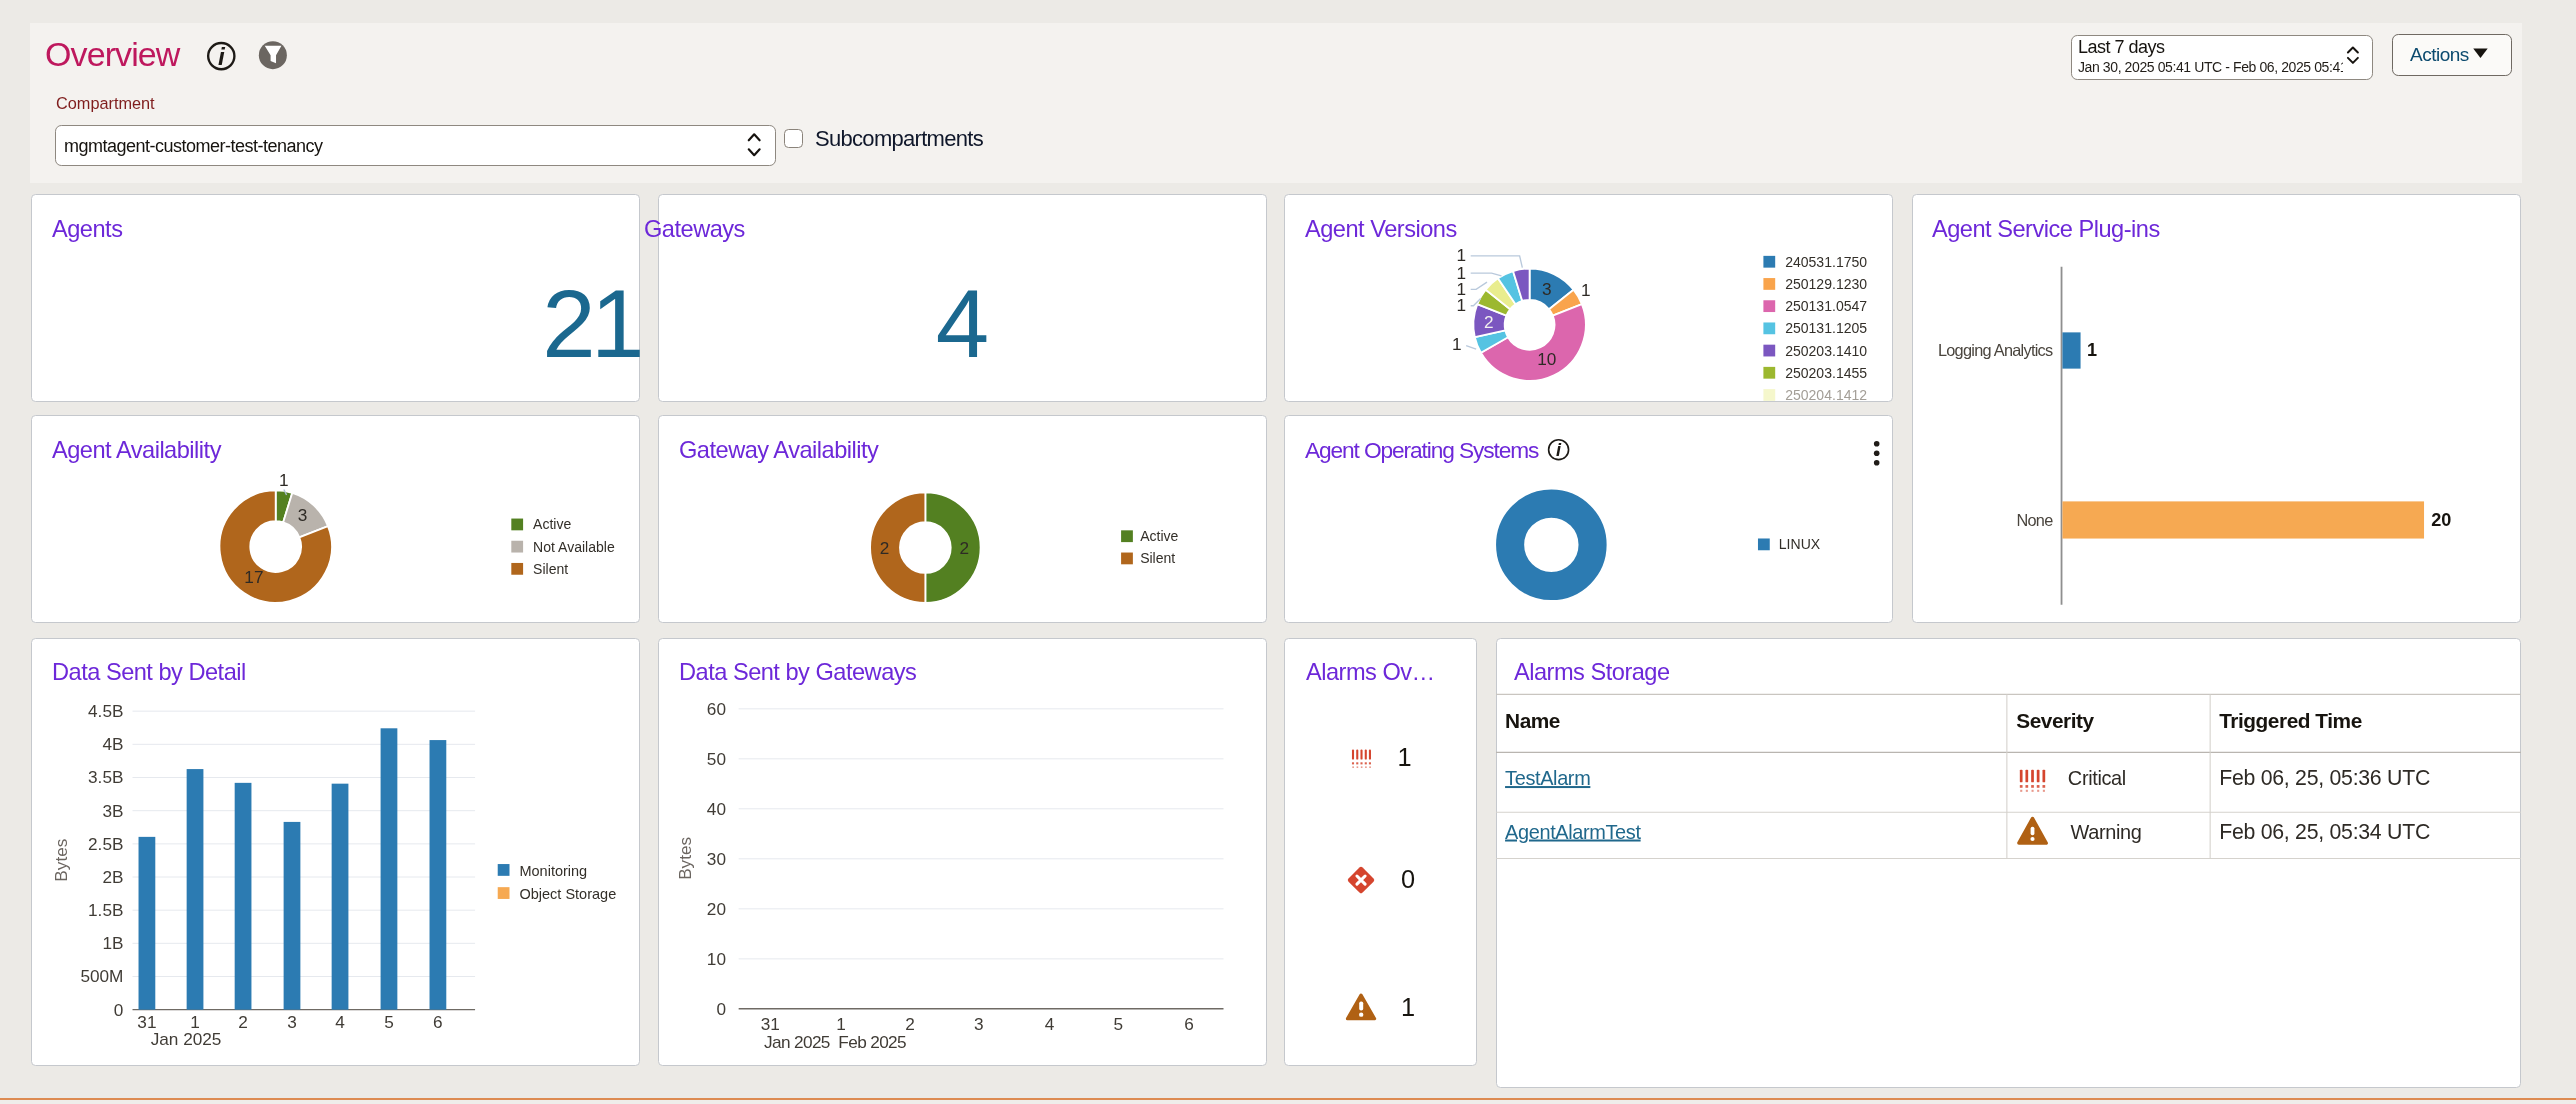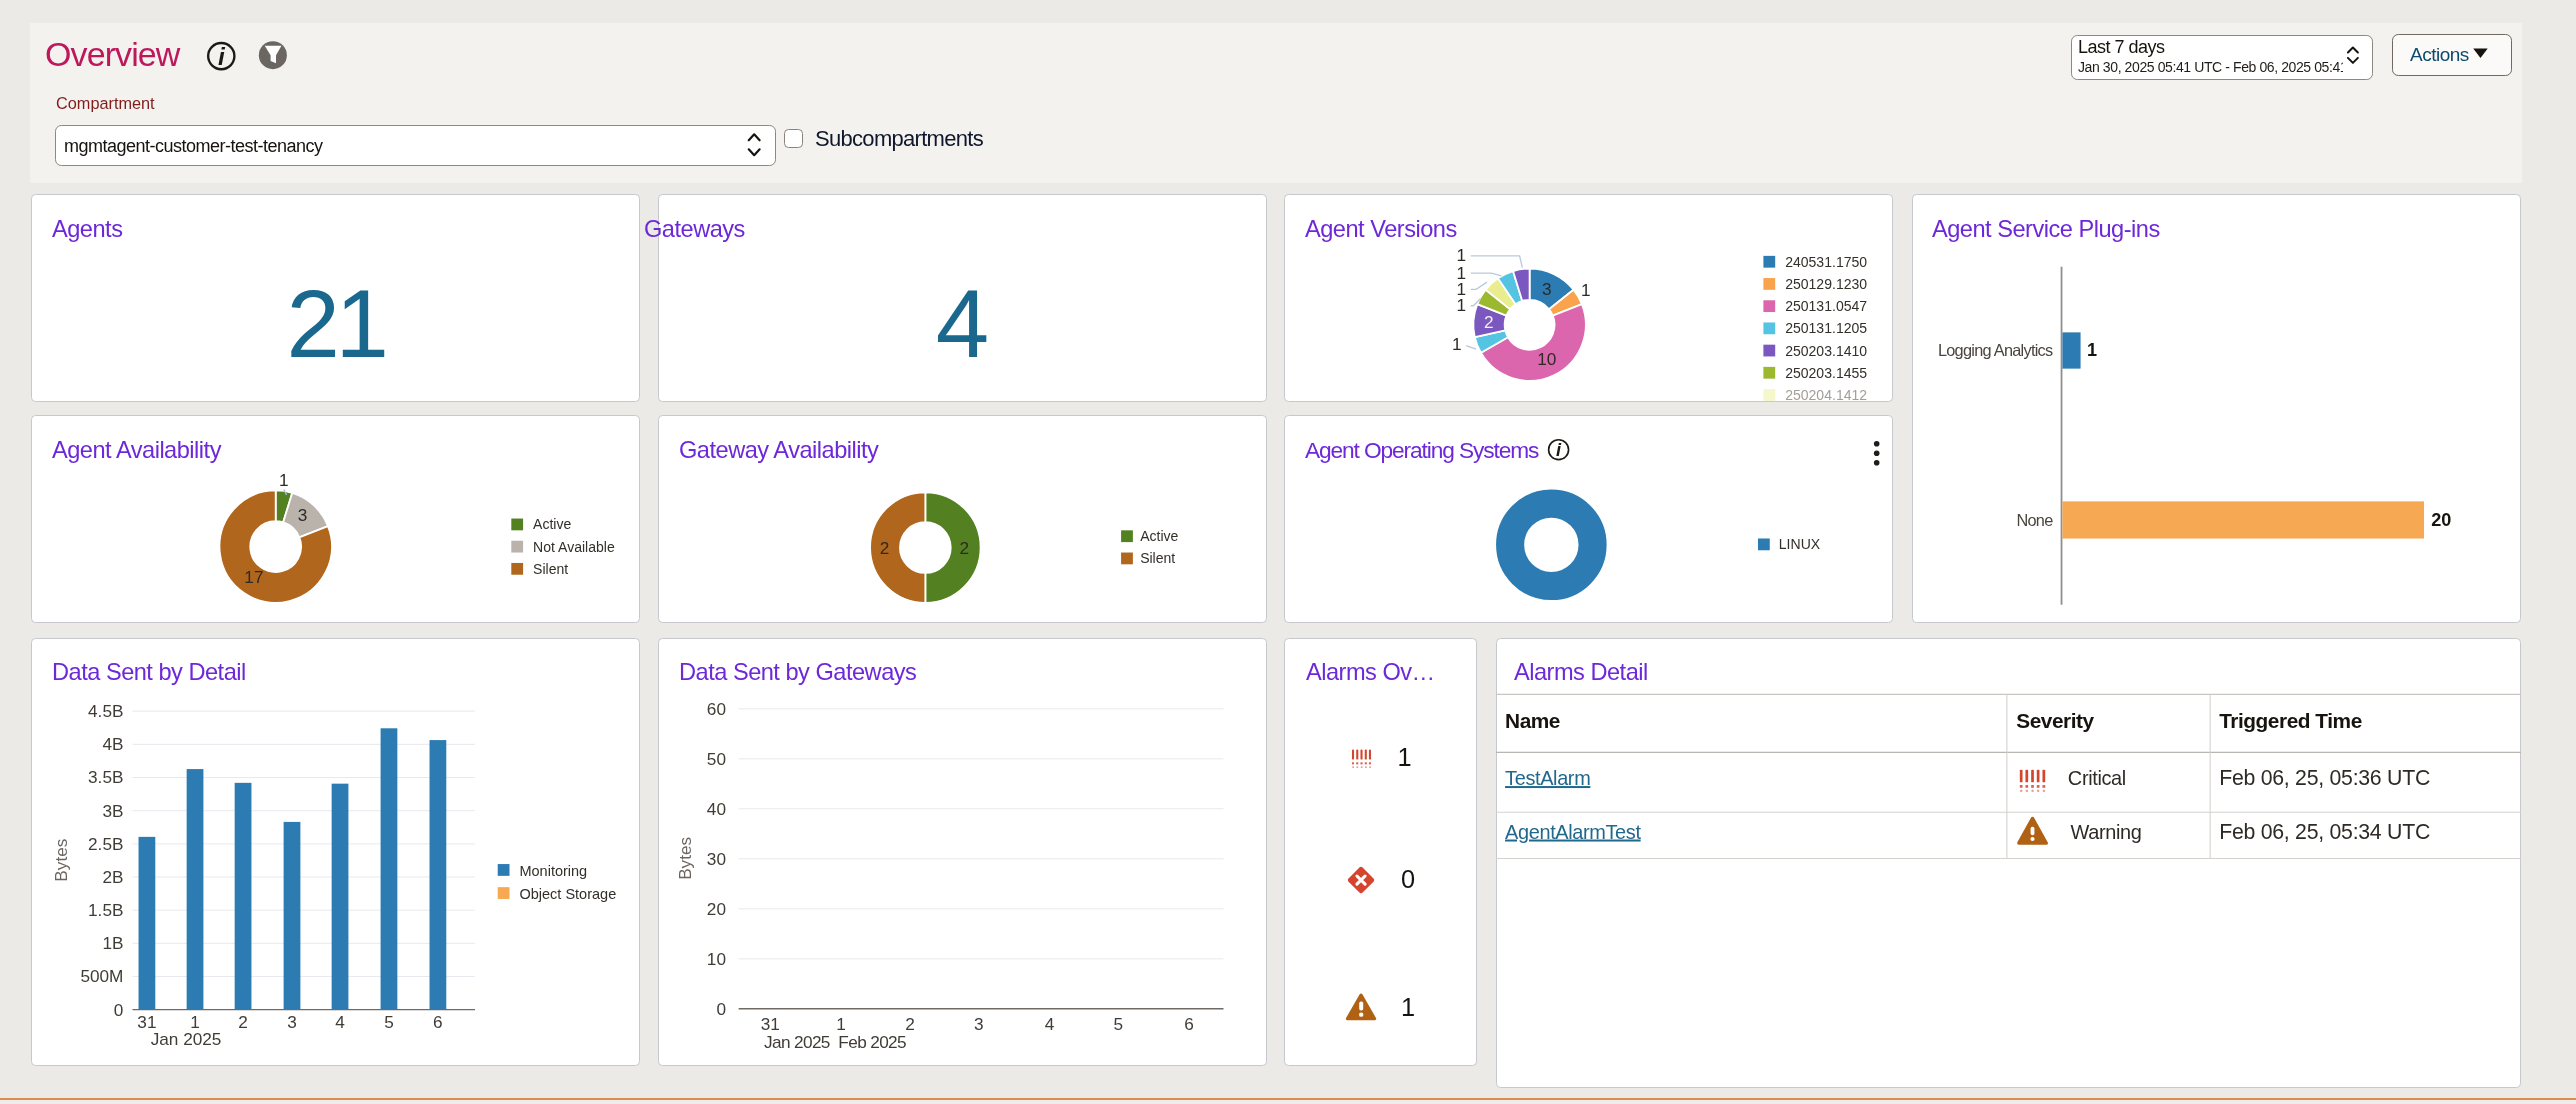--- a/index.html
+++ b/index.html
@@ -45,23 +45,23 @@
 <div class="card" style="left:1496px;top:638px;width:1025px;height:450px"></div>
 <div class="ctitle" style="left:52px;top:216px">Agents</div>
 <div class="ctitle" style="left:644px;top:216px">Gateways</div>
 <div class="ctitle" style="left:1305px;top:216px">Agent Versions</div>
 <div class="ctitle" style="left:1932px;top:216px">Agent Service Plug-ins</div>
 <div class="ctitle" style="left:52px;top:437px">Agent Availability</div>
 <div class="ctitle" style="left:679px;top:437px">Gateway Availability</div>
 <div class="ctitle" style="left:52px;top:659px">Data Sent by Detail</div>
 <div class="ctitle" style="left:679px;top:659px">Data Sent by Gateways</div>
 <div class="ctitle" style="left:1306px;top:659px">Alarms Ov…</div>
-<div class="ctitle" style="left:1514px;top:659px">Alarms Detail</div>
+<div class="ctitle" style="left:1514px;top:659px">Alarms Storage</div>
 <div class="ctitle" style="left:1305px;top:437px;font-size:22.7px;letter-spacing:-1.1px">Agent Operating Systems</div>
-<div class="abs" style="left:31px;top:276px;width:609px;text-align:center;font-size:96px;letter-spacing:-4.5px;color:#1b688f;line-height:96px">21</div>
+<div class="abs" style="left:31px;top:276px;width:609px;text-align:right;font-size:96px;letter-spacing:-4.5px;color:#1b688f;line-height:96px">21</div>
 <div class="abs" style="left:658px;top:276px;width:609px;text-align:center;font-size:96px;color:#1b688f;line-height:96px">4</div>
 <svg style="left:1284px;top:194px" width="609" height="208" viewBox="0 0 672 229">
     <path d="M271.00 82.00 A62 62 0 0 1 319.47 105.34 L292.50 126.85 A27.5 27.5 0 0 0 271.00 116.50 Z" fill="#2c7bb2" stroke="#ffffff" stroke-width="2"></path>
     <path d="M319.47 105.34 A62 62 0 0 1 328.71 121.35 L296.60 133.95 A27.5 27.5 0 0 0 292.50 126.85 Z" fill="#f9a44c" stroke="#ffffff" stroke-width="2"></path>
     <path d="M328.71 121.35 A62 62 0 0 1 217.31 175.00 L247.18 157.75 A27.5 27.5 0 0 0 296.60 133.95 Z" fill="#dc66ad" stroke="#ffffff" stroke-width="2"></path>
     <path d="M217.31 175.00 A62 62 0 0 1 210.55 157.80 L244.19 150.12 A27.5 27.5 0 0 0 247.18 157.75 Z" fill="#55c3e2" stroke="#ffffff" stroke-width="2"></path>
     <path d="M210.55 157.80 A62 62 0 0 1 213.29 121.35 L245.40 133.95 A27.5 27.5 0 0 0 244.19 150.12 Z" fill="#7b57c0" stroke="#ffffff" stroke-width="2"></path>
     <path d="M213.29 121.35 A62 62 0 0 1 222.53 105.34 L249.50 126.85 A27.5 27.5 0 0 0 245.40 133.95 Z" fill="#9cb82f" stroke="#ffffff" stroke-width="2"></path>
     <path d="M222.53 105.34 A62 62 0 0 1 236.07 92.77 L255.51 121.28 A27.5 27.5 0 0 0 249.50 126.85 Z" fill="#e9ed8e" stroke="#ffffff" stroke-width="2"></path>
     <path d="M236.07 92.77 A62 62 0 0 1 252.73 84.75 L262.89 117.72 A27.5 27.5 0 0 0 255.51 121.28 Z" fill="#55c3e2" stroke="#ffffff" stroke-width="2"></path>

